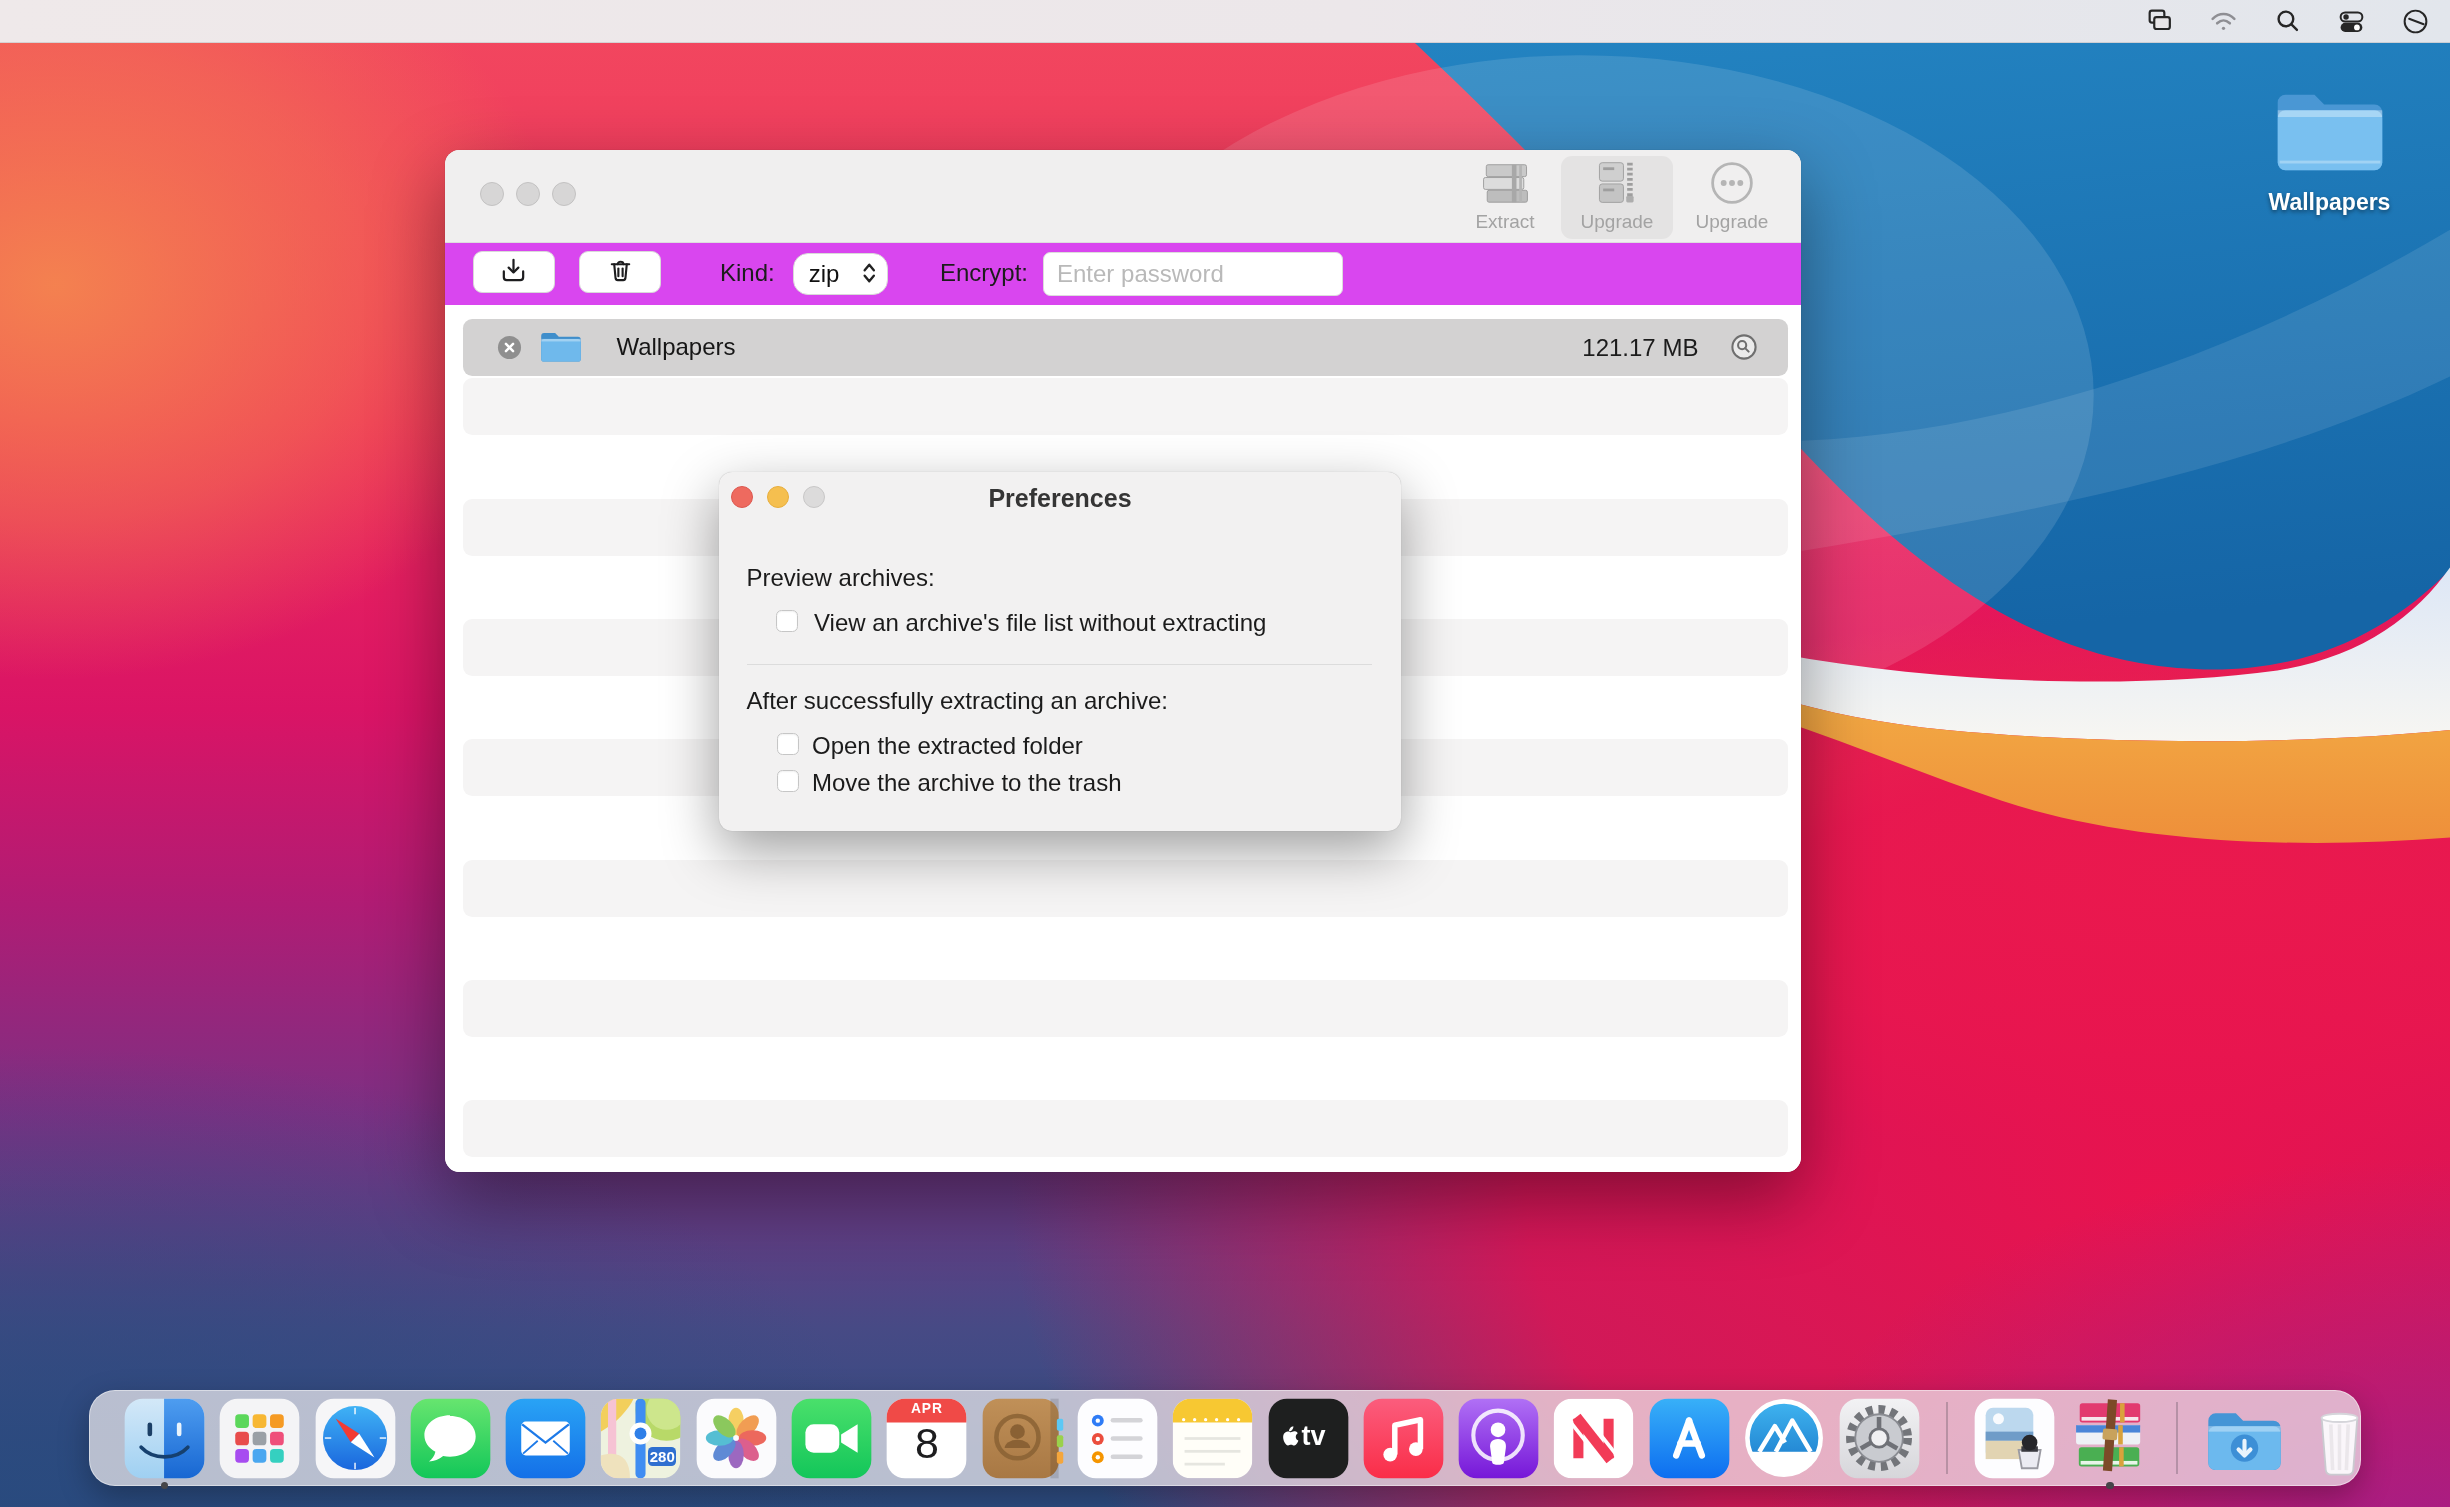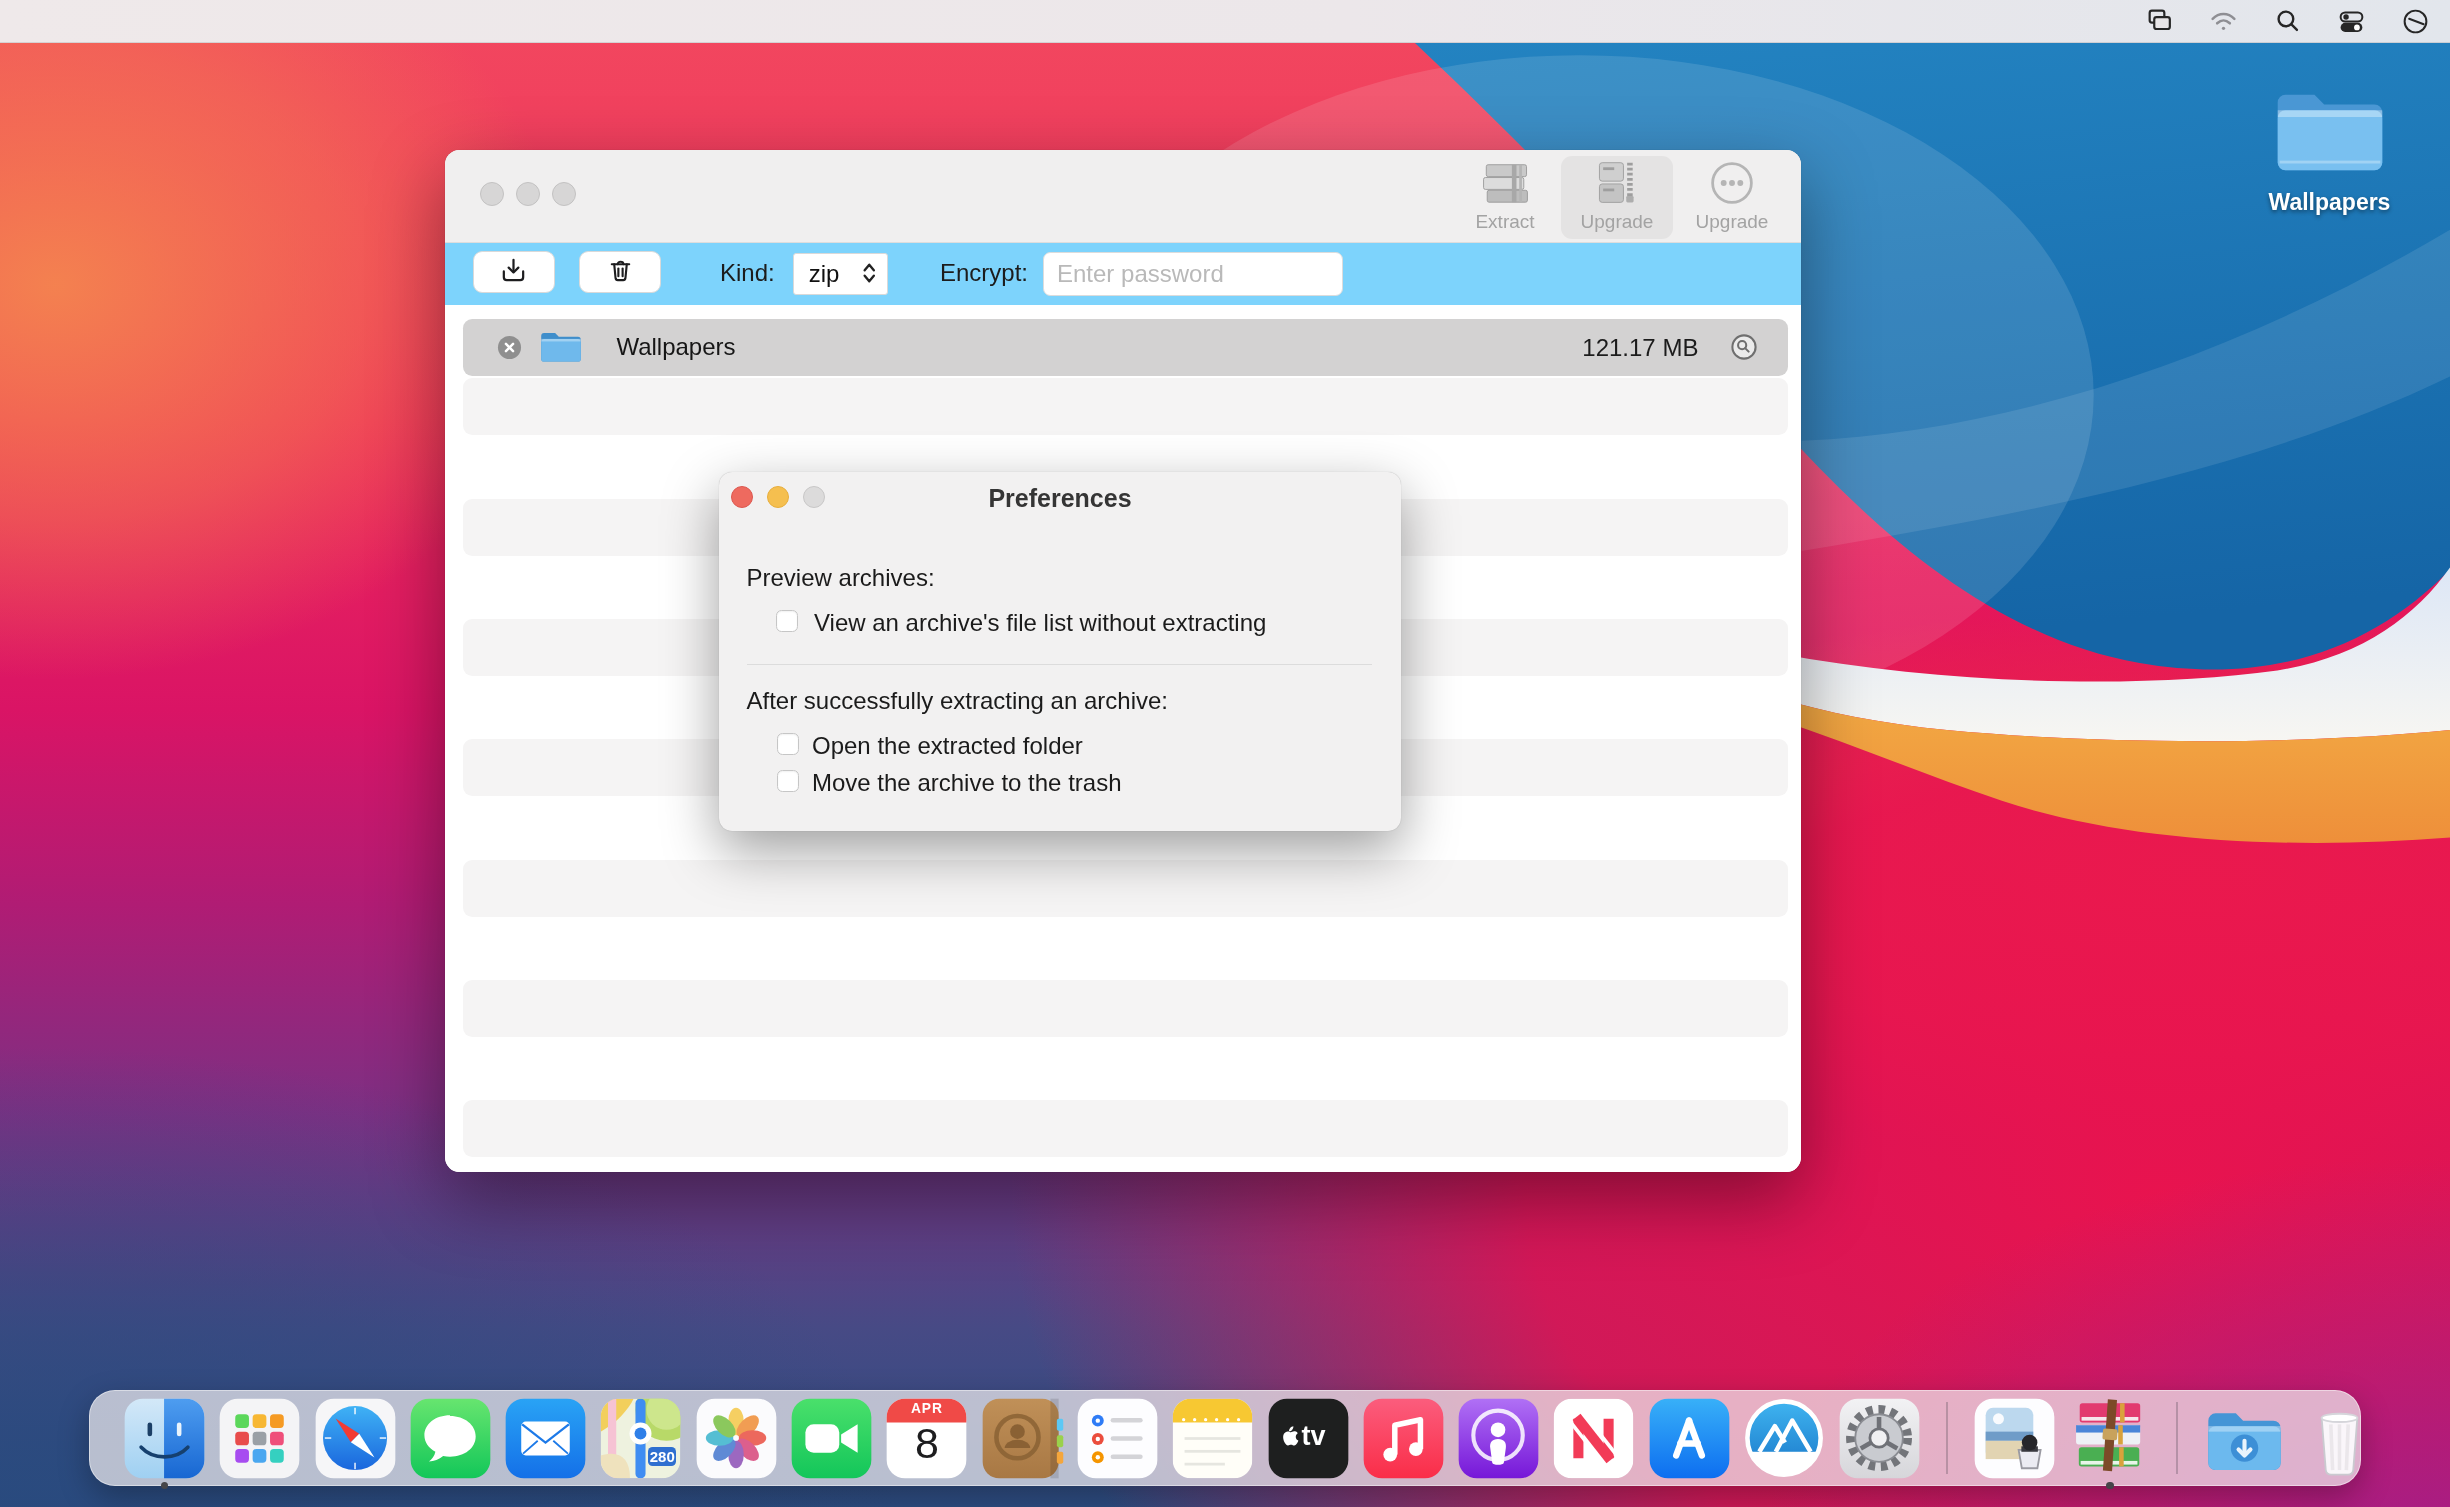--- a/index.html
+++ b/index.html
@@ -33,28 +33,28 @@
   .titlebar{position:absolute;left:0;top:0;width:1356px;height:92px;background:#f0efef;
     border-bottom:0.9px solid #dedddd;}
   .tl{position:absolute;top:32px;width:24px;height:24px;border-radius:50%;
       background:#d7d6d6;border:0.9px solid #c3c2c2;box-sizing:border-box;}
   .tb-btn{position:absolute;top:5.5px;width:112px;height:83px;display:flex;flex-direction:column;
       align-items:center;justify-content:flex-end;gap:3.7px;border-radius:11px;}
   .tb-btn.active{background:#e4e3e3;}
   .tb-btn .cap{font-size:19px;color:#a3a3a3;padding-bottom:5.5px;}
   .tb-btn .ic{height:51px;display:flex;align-items:flex-end;}
 
-  .row2{position:absolute;left:0;top:93px;width:1356px;height:62px;background:#7dd3fc;
+  .row2{position:absolute;left:0;top:93px;width:1356px;height:62px;background:#d946ef;
     border-bottom:0.9px solid #e4e3e3;}
   .sq-btn{position:absolute;top:8.3px;width:82px;height:42px;border:1.4px solid #d9d9d9;
     border-radius:9.2px;background:#fff;box-sizing:border-box;
     display:flex;align-items:center;justify-content:center;}
   .fld-label{position:absolute;top:15.6px;font-size:24px;color:#1c1c1c;}
   .zip-ctl{position:absolute;left:348px;top:10px;width:95px;height:42px;border:1.4px solid #d9d9d9;
-    border-radius:3px;background:#fff;box-sizing:border-box;display:flex;align-items:center;}
+    border-radius:15px;background:#fff;box-sizing:border-box;display:flex;align-items:center;}
   .zip-ctl .val{font-size:24px;color:#111;padding-left:14.7px;flex:1;}
   .pw{position:absolute;left:598px;top:9.2px;width:300px;height:44px;border:1.4px solid #dcdcdc;
     border-radius:7.3px;box-sizing:border-box;font-size:24px;padding:16px 13px;color:#333;outline:none;
     font-family:"Liberation Sans",sans-serif;}
   .pw::placeholder{color:#b9b9b9;}
 
   .list{position:absolute;left:0;top:155px;width:1356px;height:867px;background:#fff;}
   .stripe{position:absolute;left:18.4px;width:1325px;height:57px;border-radius:9.2px;background:#f5f4f4;}
   .file-row{position:absolute;left:18.4px;top:13.8px;width:1325px;height:57px;border-radius:9.2px;
     background:#d3d2d2;}

